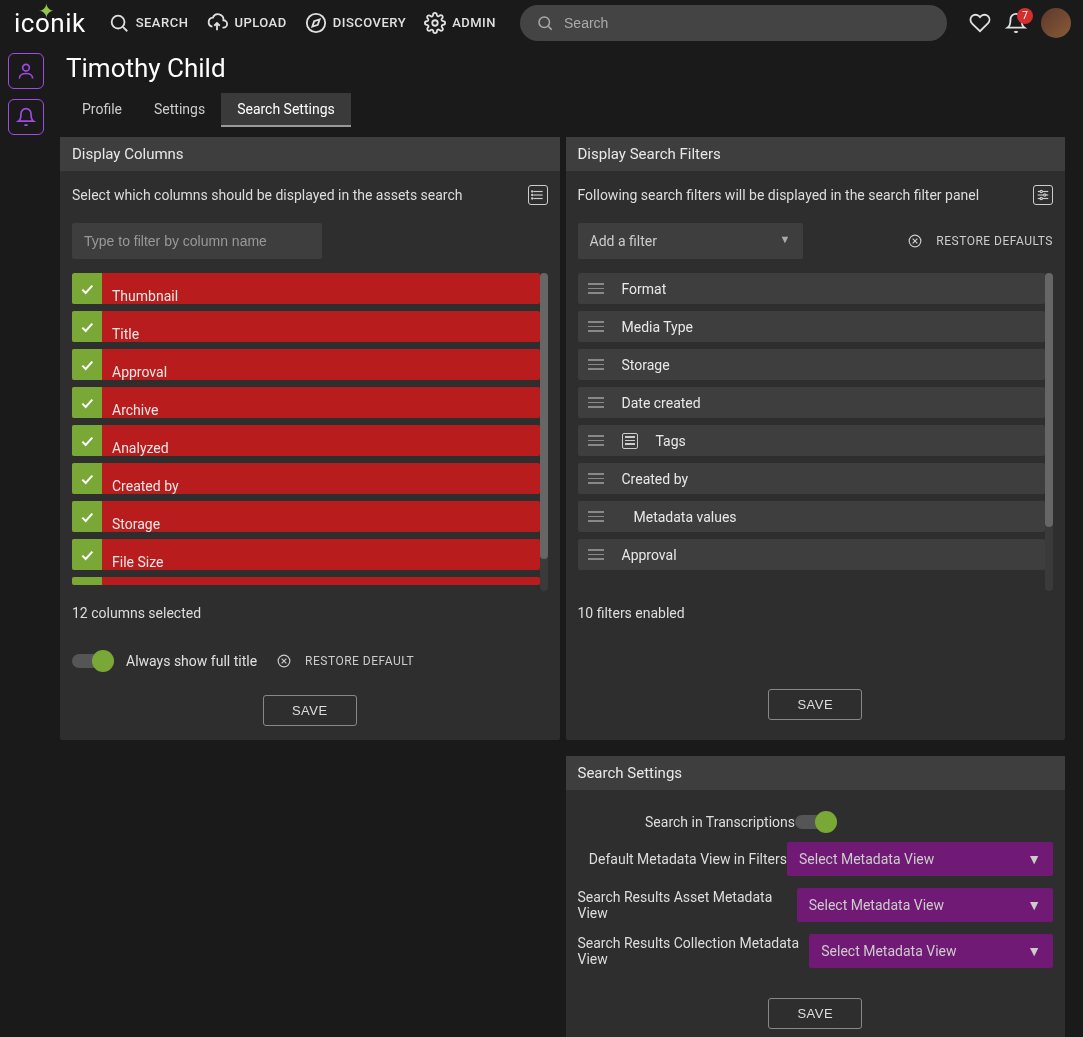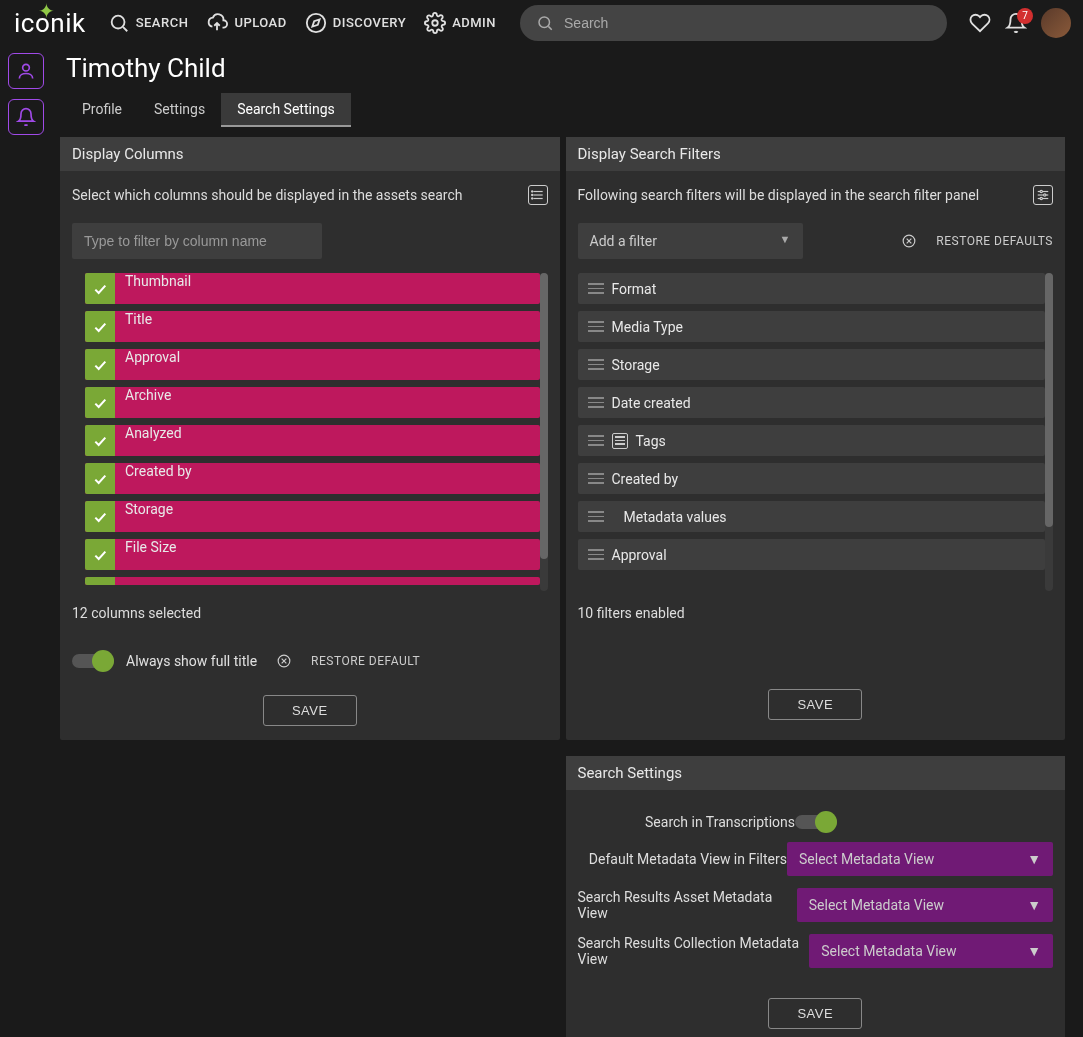--- a/index.html
+++ b/index.html
@@ -194,65 +194,64 @@
   justify-content: space-between;
   cursor: pointer;
   width: 225px;
   color: #ccc;
 }
 .select-box .caret { font-size: 11px; color: #aaa; }
 
 .restore-link {
   display: flex;
   align-items: flex-start;
-  gap: 20px;
+  gap: 14px;
   font-size: 12px;
   letter-spacing: 0.5px;
   color: #ccc;
   cursor: pointer;
 }
 
 .list-scroll {
   margin-top: 14px;
   border-radius: 2px;
   padding-right: 8px;
   height: 318px;
   overflow: hidden;
   position: relative;
 }
 .list-inner {
   display: flex;
   flex-direction: column;
   gap: 7px;
 }
 .col-item {
-  background: #be185d;
+  background: #b91c1c;
   border-radius: 2px;
   display: flex;
-  align-items: flex-start;
+  align-items: flex-end;
   height: 31px;
-  margin-left: 13px;
 }
 .check {
   width: 30px; height: 31px;
   background: #7aa836;
   display: flex; align-items: center; justify-content: center;
   border-radius: 2px 0 0 2px;
 }
 .check svg { width: 16px; height: 16px; stroke: #fff; }
 .col-label { padding-left: 10px; color: #e8e8e8; font-size: 14px; }
 
 .filter-item {
   background: #3e3e3e;
   border-radius: 2px;
   display: flex;
   align-items: center;
   height: 31px;
   padding-left: 10px;
-  gap: 8px;
+  gap: 18px;
 }
 .drag-handle {
   width: 16px;
   display: flex;
   flex-direction: column;
   gap: 3px;
 }
 .drag-handle span { height: 1.5px; background: #888; }
 .mini-icon {
   width: 16px; height: 16px;

